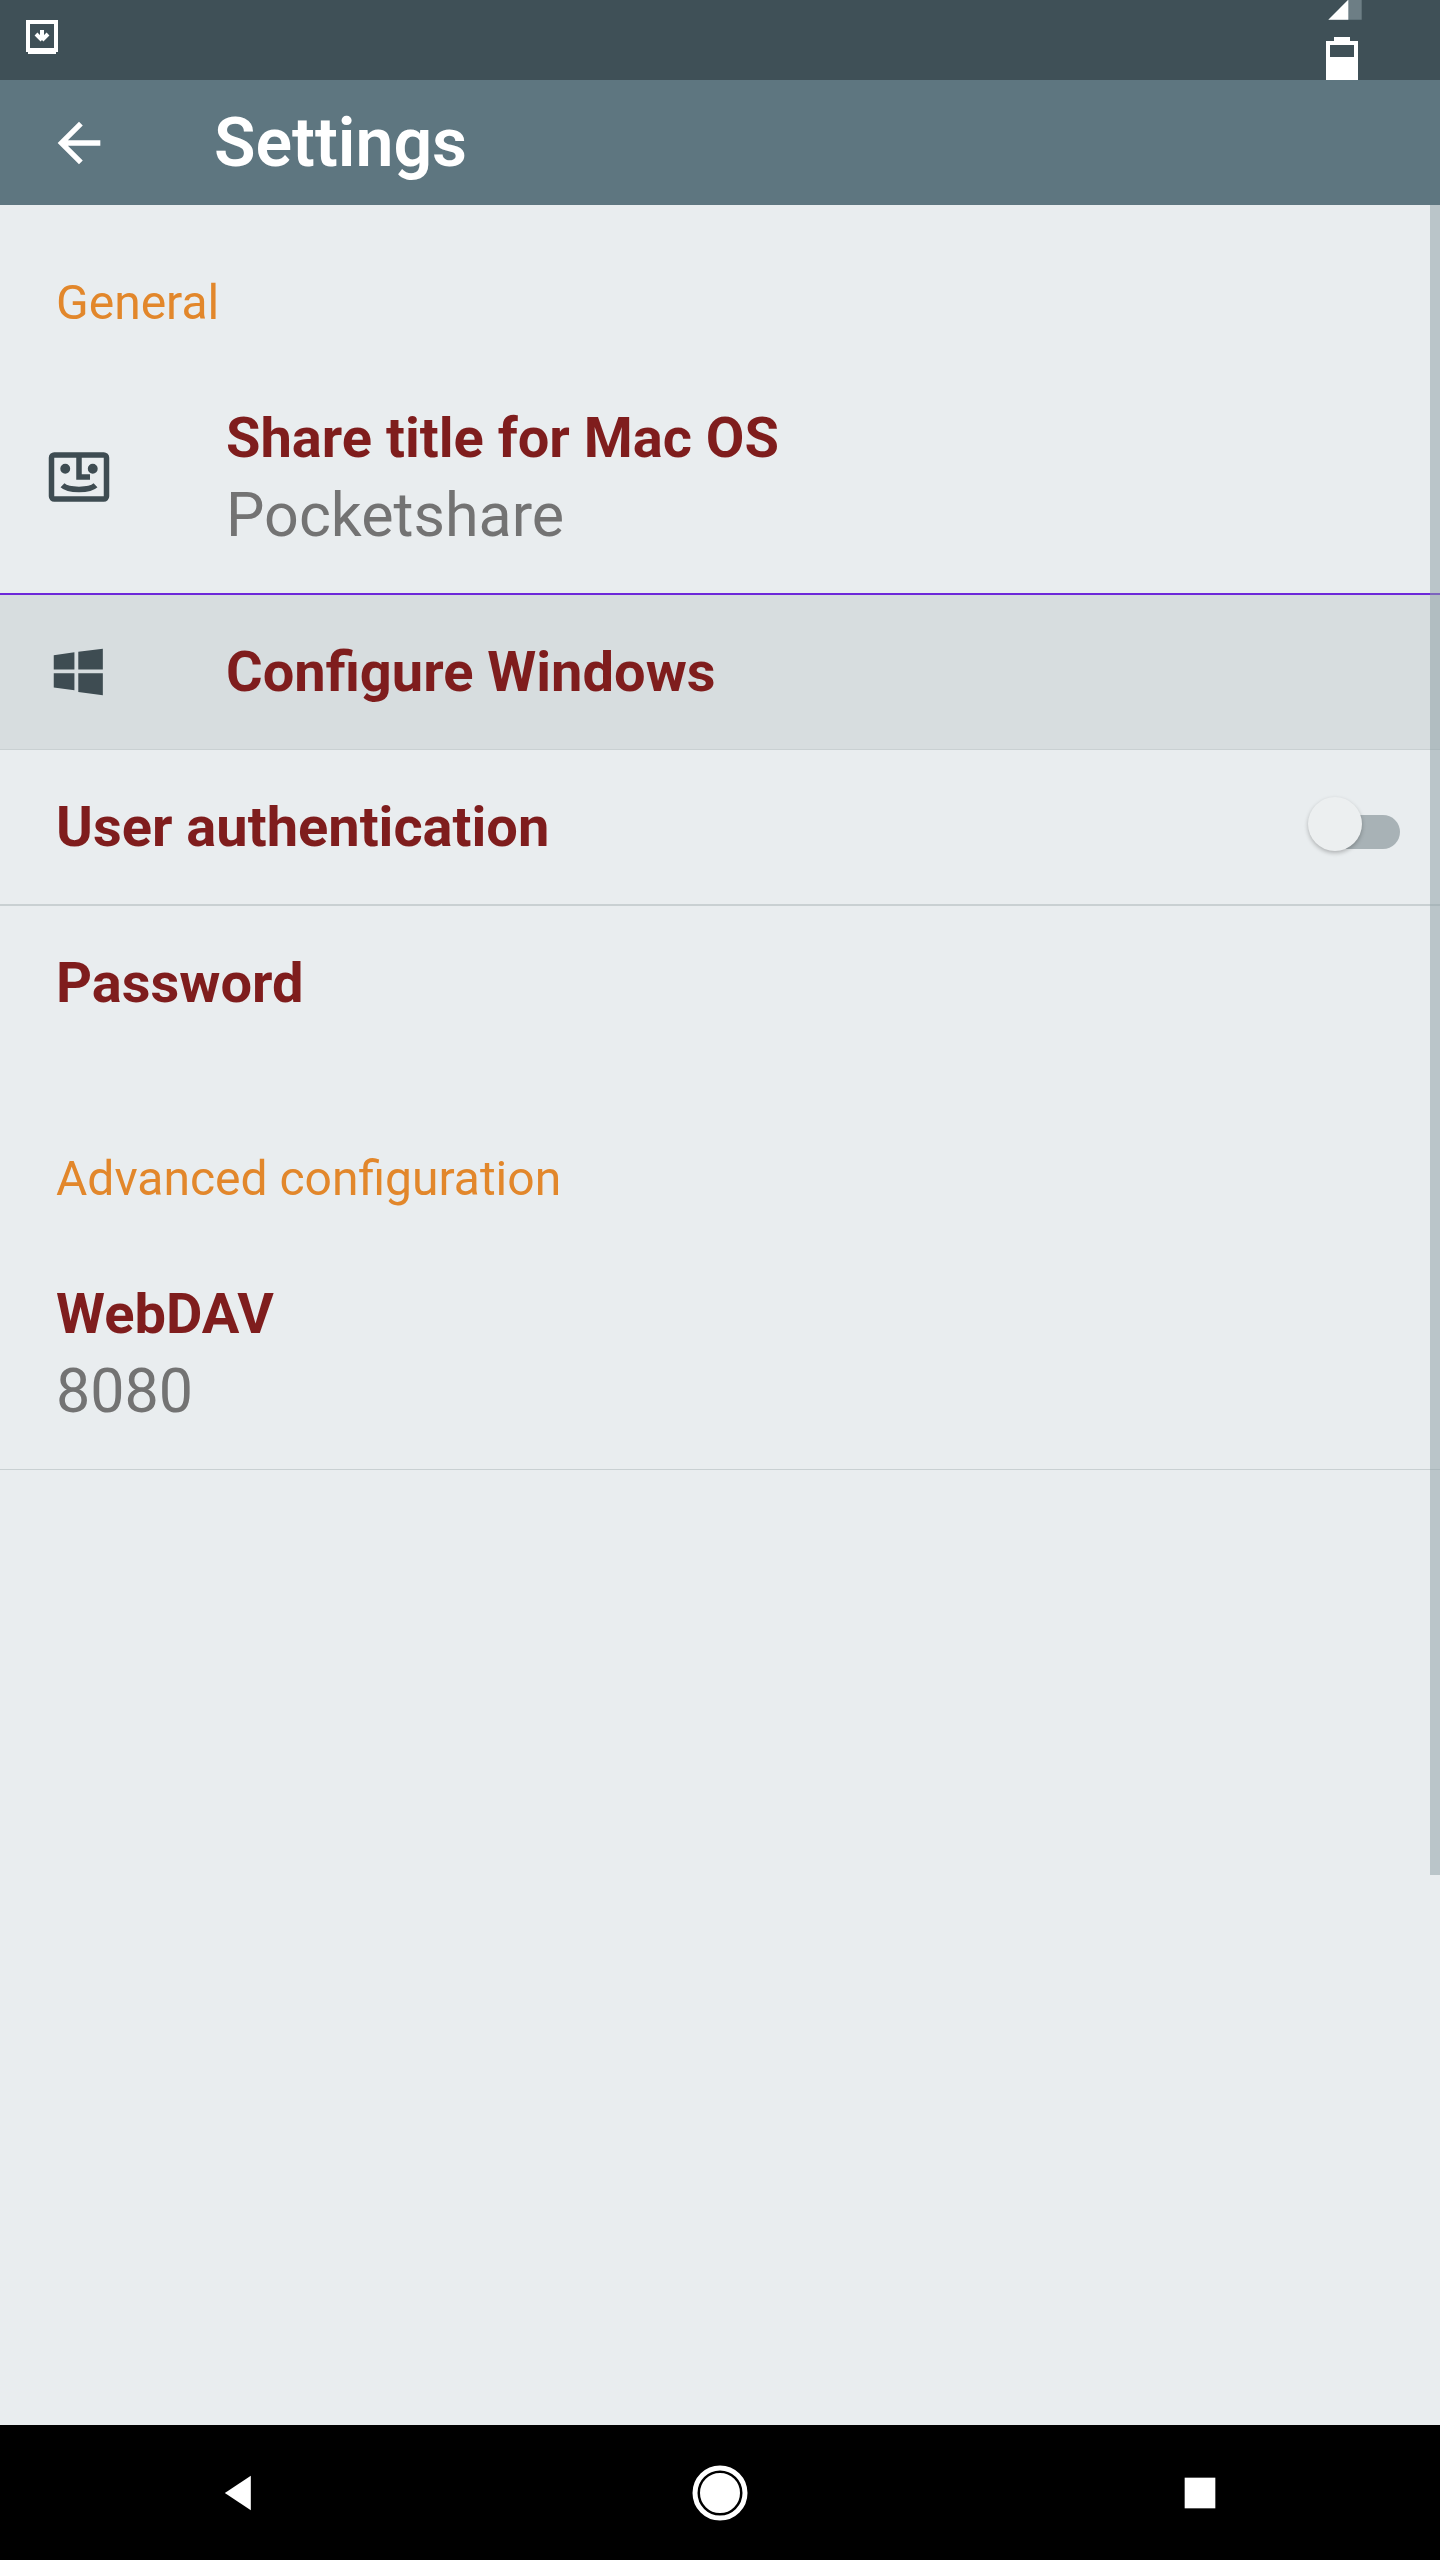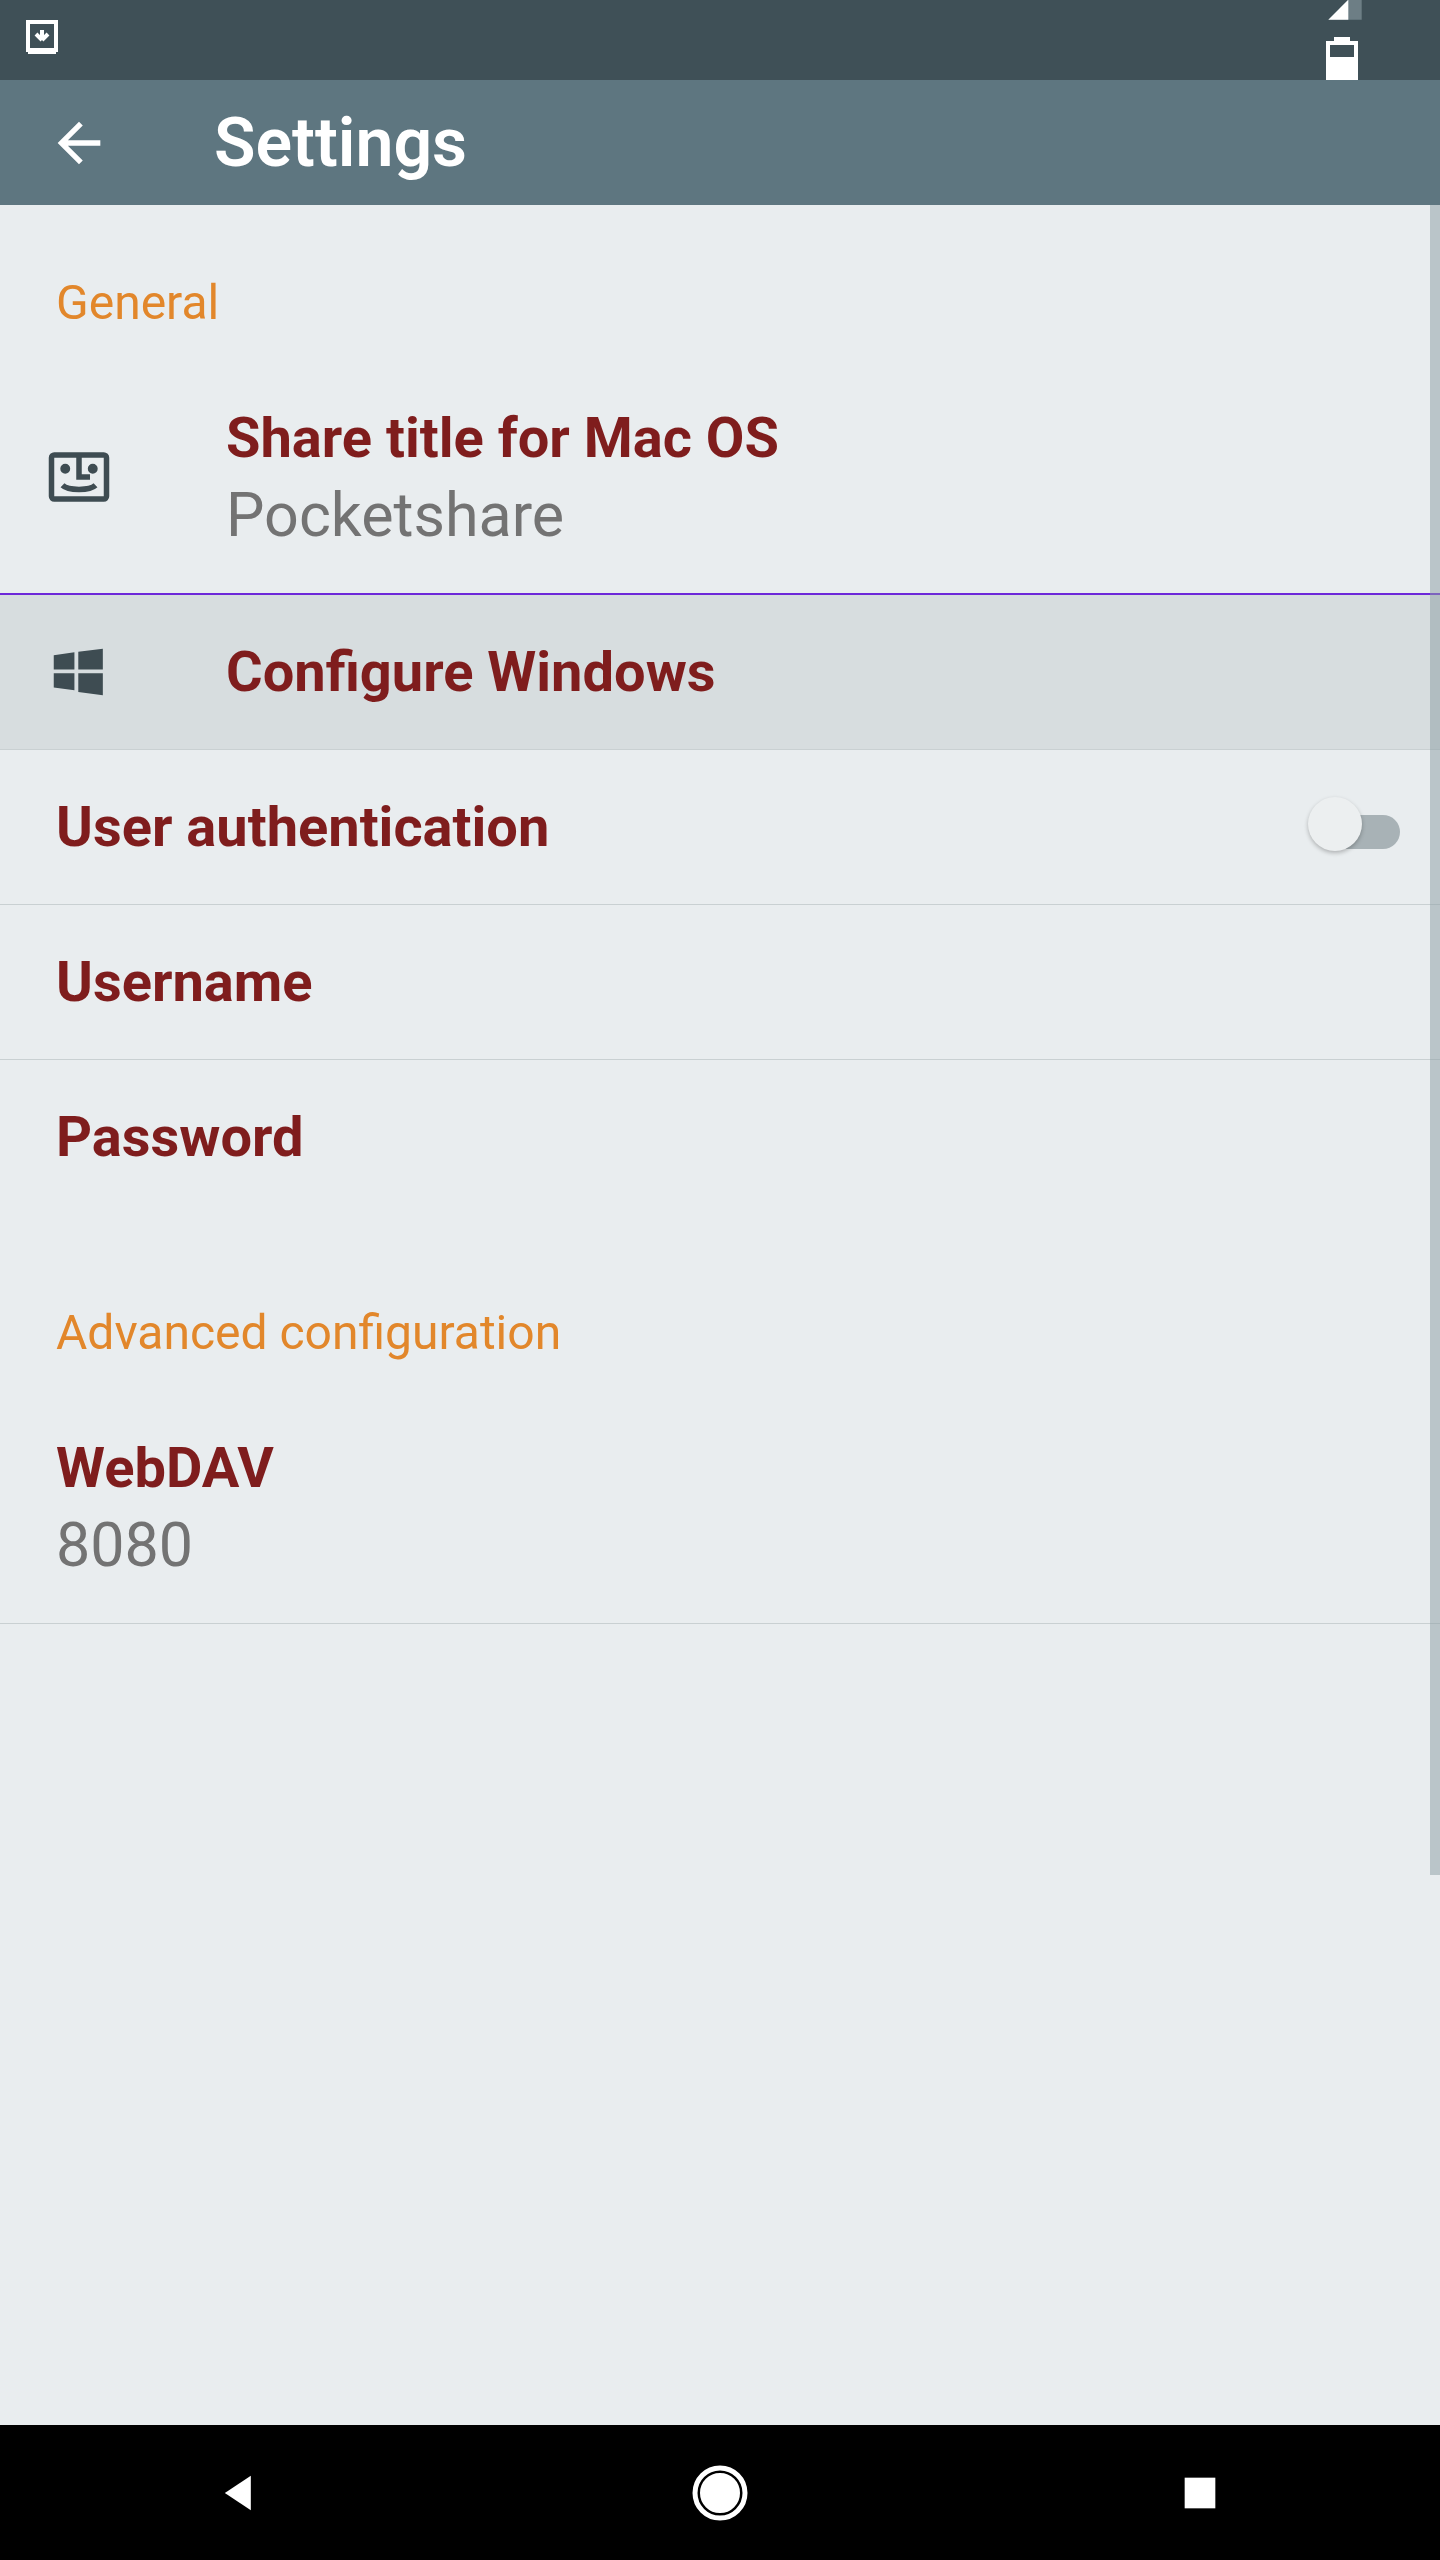--- a/index.html
+++ b/index.html
@@ -130,25 +130,20 @@
         <div class="item-title">User authentication</div>
       </div>
       <div class="toggle">
         <div class="switch-off">
             <div class="track"></div>
             <div class="thumb"></div>
           </div>
       </div>
     </div>
     <div class="divider"></div>
-    <div class="item">
-      <div class="item-text">
-        <div class="item-title">Username</div>
-      </div>
-    </div>
     <div class="divider"></div>
     <div class="item">
       <div class="item-text">
         <div class="item-title">Password</div>
       </div>
     </div>
 
     <div class="section-header" style="padding-top:90px">Advanced configuration</div>
 
     <div class="item">

